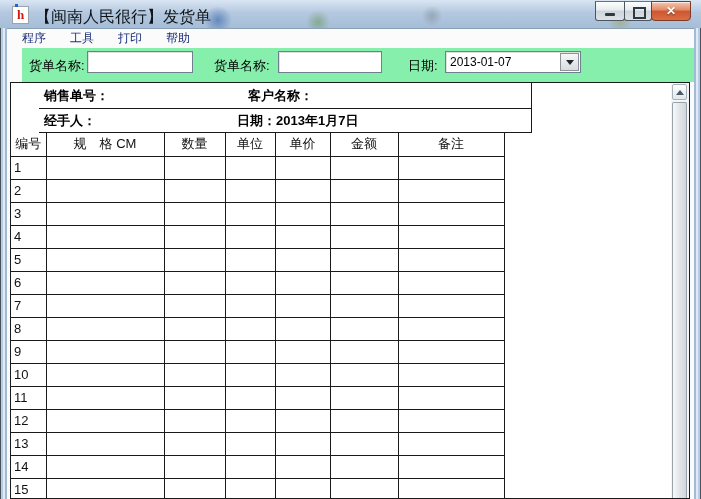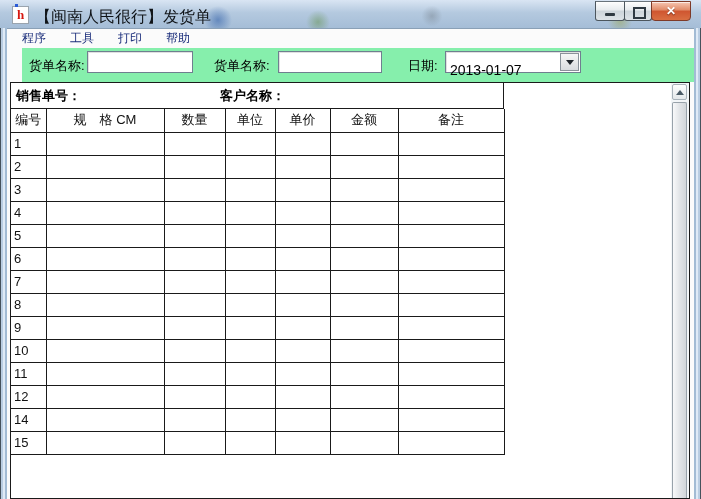--- a/index.html
+++ b/index.html
@@ -32,27 +32,27 @@
   .menubar{position:absolute;left:7px;top:29px;right:7px;height:19px;background:#fbfbfb;display:flex;align-items:center;}
   .menu-item{font-size:12px;color:#1b2e7b;padding:2px 6px;margin-left:6px;cursor:default;}
   .menu-item:first-child{margin-left:9px;}
   .menu-item + .menu-item{margin-left:12px;}
   
   .toolbar{position:absolute;left:22px;top:48px;right:7px;height:34px;background:#86efac;}
   .tb-label{position:absolute;top:9px;font-size:13px;color:#000;white-space:nowrap;}
   .tb-input{position:absolute;top:3px;height:20px;background:#fff;border:1px solid #6f7f8f;
     box-shadow:inset 1px 1px 0 rgba(0,0,0,.12);font-size:12px;padding:0 3px;box-sizing:content-box;}
   .combo{position:absolute;top:3px;height:20px;background:#fff;border:1px solid #6f7f8f;box-shadow:inset 1px 1px 0 rgba(0,0,0,.12);}
-  .combo input{position:absolute;left:0;top:0;width:112px;height:20px;border:0;font-size:14px;padding:8px 4px;outline:none;background:transparent;}
+  .combo input{position:absolute;left:0;top:0;width:112px;height:20px;border:0;font-size:12px;padding:0 4px;outline:none;background:transparent;}
   .combo-btn{position:absolute;right:1px;top:1px;bottom:1px;width:17px;border:1px solid #8a929a;
     background:linear-gradient(#f6f6f6,#d9dcdf);display:flex;align-items:center;justify-content:center;}
   .combo-btn .arrow{width:0;height:0;border-left:4px solid transparent;border-right:4px solid transparent;border-top:5px solid #20262c;}
   
   .panel{position:absolute;left:10px;top:82px;width:680px;height:417px;background:#fff;border:1px solid #1a1a1a;box-sizing:border-box;overflow:hidden;}
-  .head-row{position:relative;border-bottom:1px solid #1a1a1a;width:493px;box-sizing:border-box;border-right:1px solid #1a1a1a;}
+  .head-row{position:relative;border-bottom:1px solid #1a1a1a;width:493px;box-sizing:border-box;border-right:1px solid #1a1a1a;margin-left:28px;}
   .head-row1{height:26px;}
   .head-row2{height:24px;}
   .hr-label{position:absolute;top:50%;transform:translateY(-50%);font-size:13px;font-weight:bold;color:#000;white-space:nowrap;}
   table.grid{border-collapse:collapse;table-layout:fixed;width:493px;}
   table.grid th, table.grid td{border-right:1px solid #1a1a1a;border-bottom:1px solid #1a1a1a;height:23px;
     font-size:13px;font-weight:normal;color:#111;padding:0 3px;overflow:hidden;white-space:nowrap;box-sizing:border-box;}
   table.grid th{text-align:center;}
   table.grid td{text-align:left;}
   table.grid .c0{width:35px;}
   table.grid .c1{width:118px;}
@@ -114,20 +114,24 @@
         <div class="arrow"></div>
       </div>
     </div>
   </div>
 
   <div class="panel">
     <div class="head-row head-row1">
       <div class="hr-label" style="left:5px;">销售单号：</div>
       <div class="hr-label" style="left:209px;">客户名称：</div>
     </div>
+    <div class="head-row head-row2">
+      <div class="hr-label" style="left:5px;">经手人：</div>
+      <div class="hr-label" style="left:198px;">日期：2013年1月7日</div>
+    </div>
     <table class="grid">
       <thead>
           <tr>
             <th class="c0">编号</th>
             <th class="c1">规　格 CM</th>
             <th class="c2">数量</th>
             <th class="c3">单位</th>
             <th class="c4">单价</th>
             <th class="c5">金额</th>
             <th class="c6">备注</th>
@@ -236,20 +240,29 @@
           <tr>
             <td class="c0 rownum">12</td>
             <td class="c1"></td>
             <td class="c2"></td>
             <td class="c3"></td>
             <td class="c4"></td>
             <td class="c5"></td>
             <td class="c6"></td>
           </tr>
           <tr>
+            <td class="c0 rownum">13</td>
+            <td class="c1"></td>
+            <td class="c2"></td>
+            <td class="c3"></td>
+            <td class="c4"></td>
+            <td class="c5"></td>
+            <td class="c6"></td>
+          </tr>
+          <tr>
             <td class="c0 rownum">14</td>
             <td class="c1"></td>
             <td class="c2"></td>
             <td class="c3"></td>
             <td class="c4"></td>
             <td class="c5"></td>
             <td class="c6"></td>
           </tr>
           <tr>
             <td class="c0 rownum">15</td>

